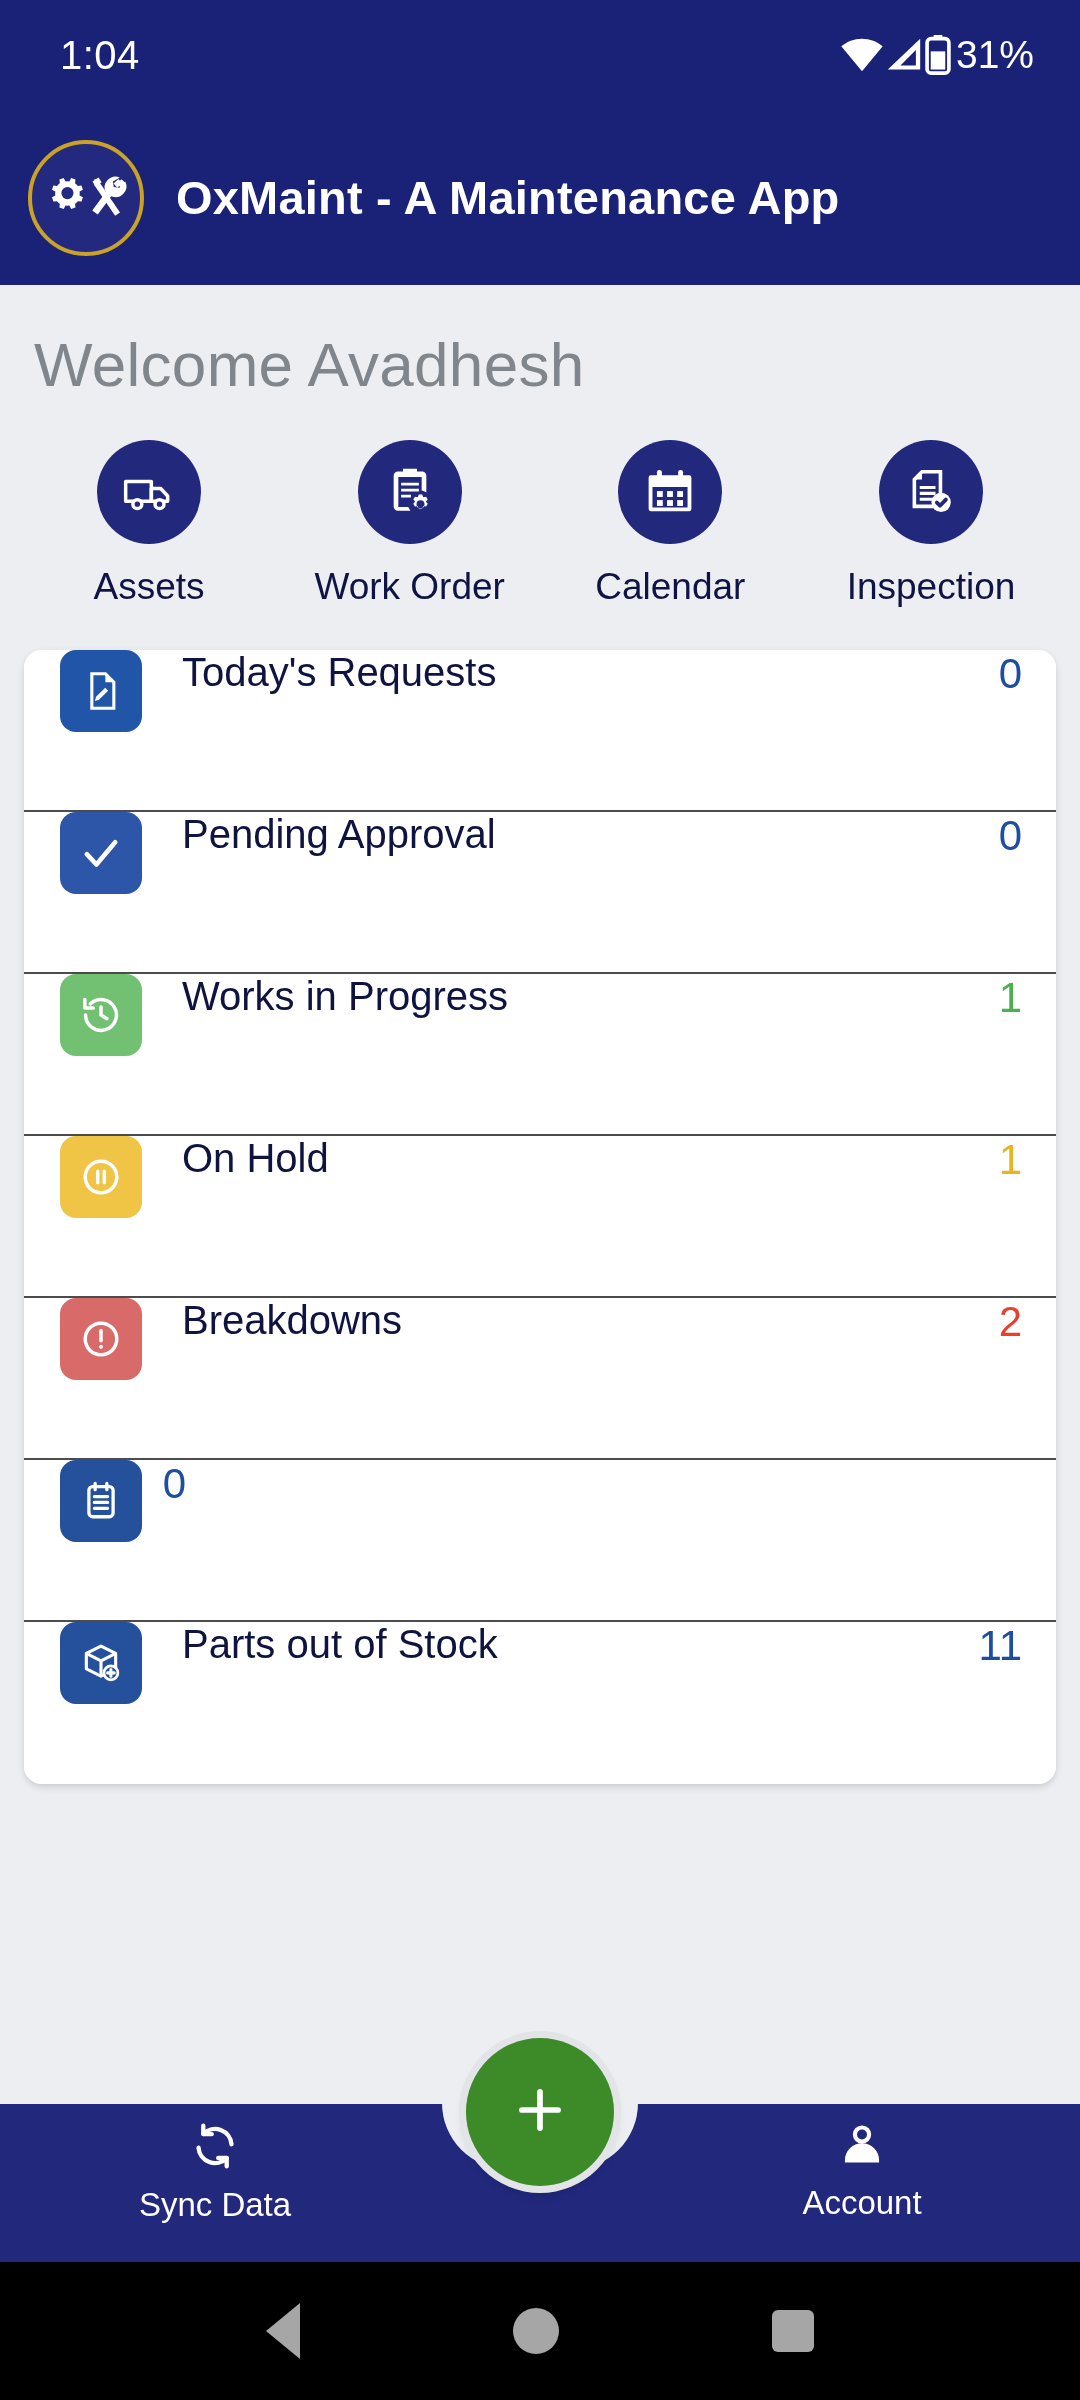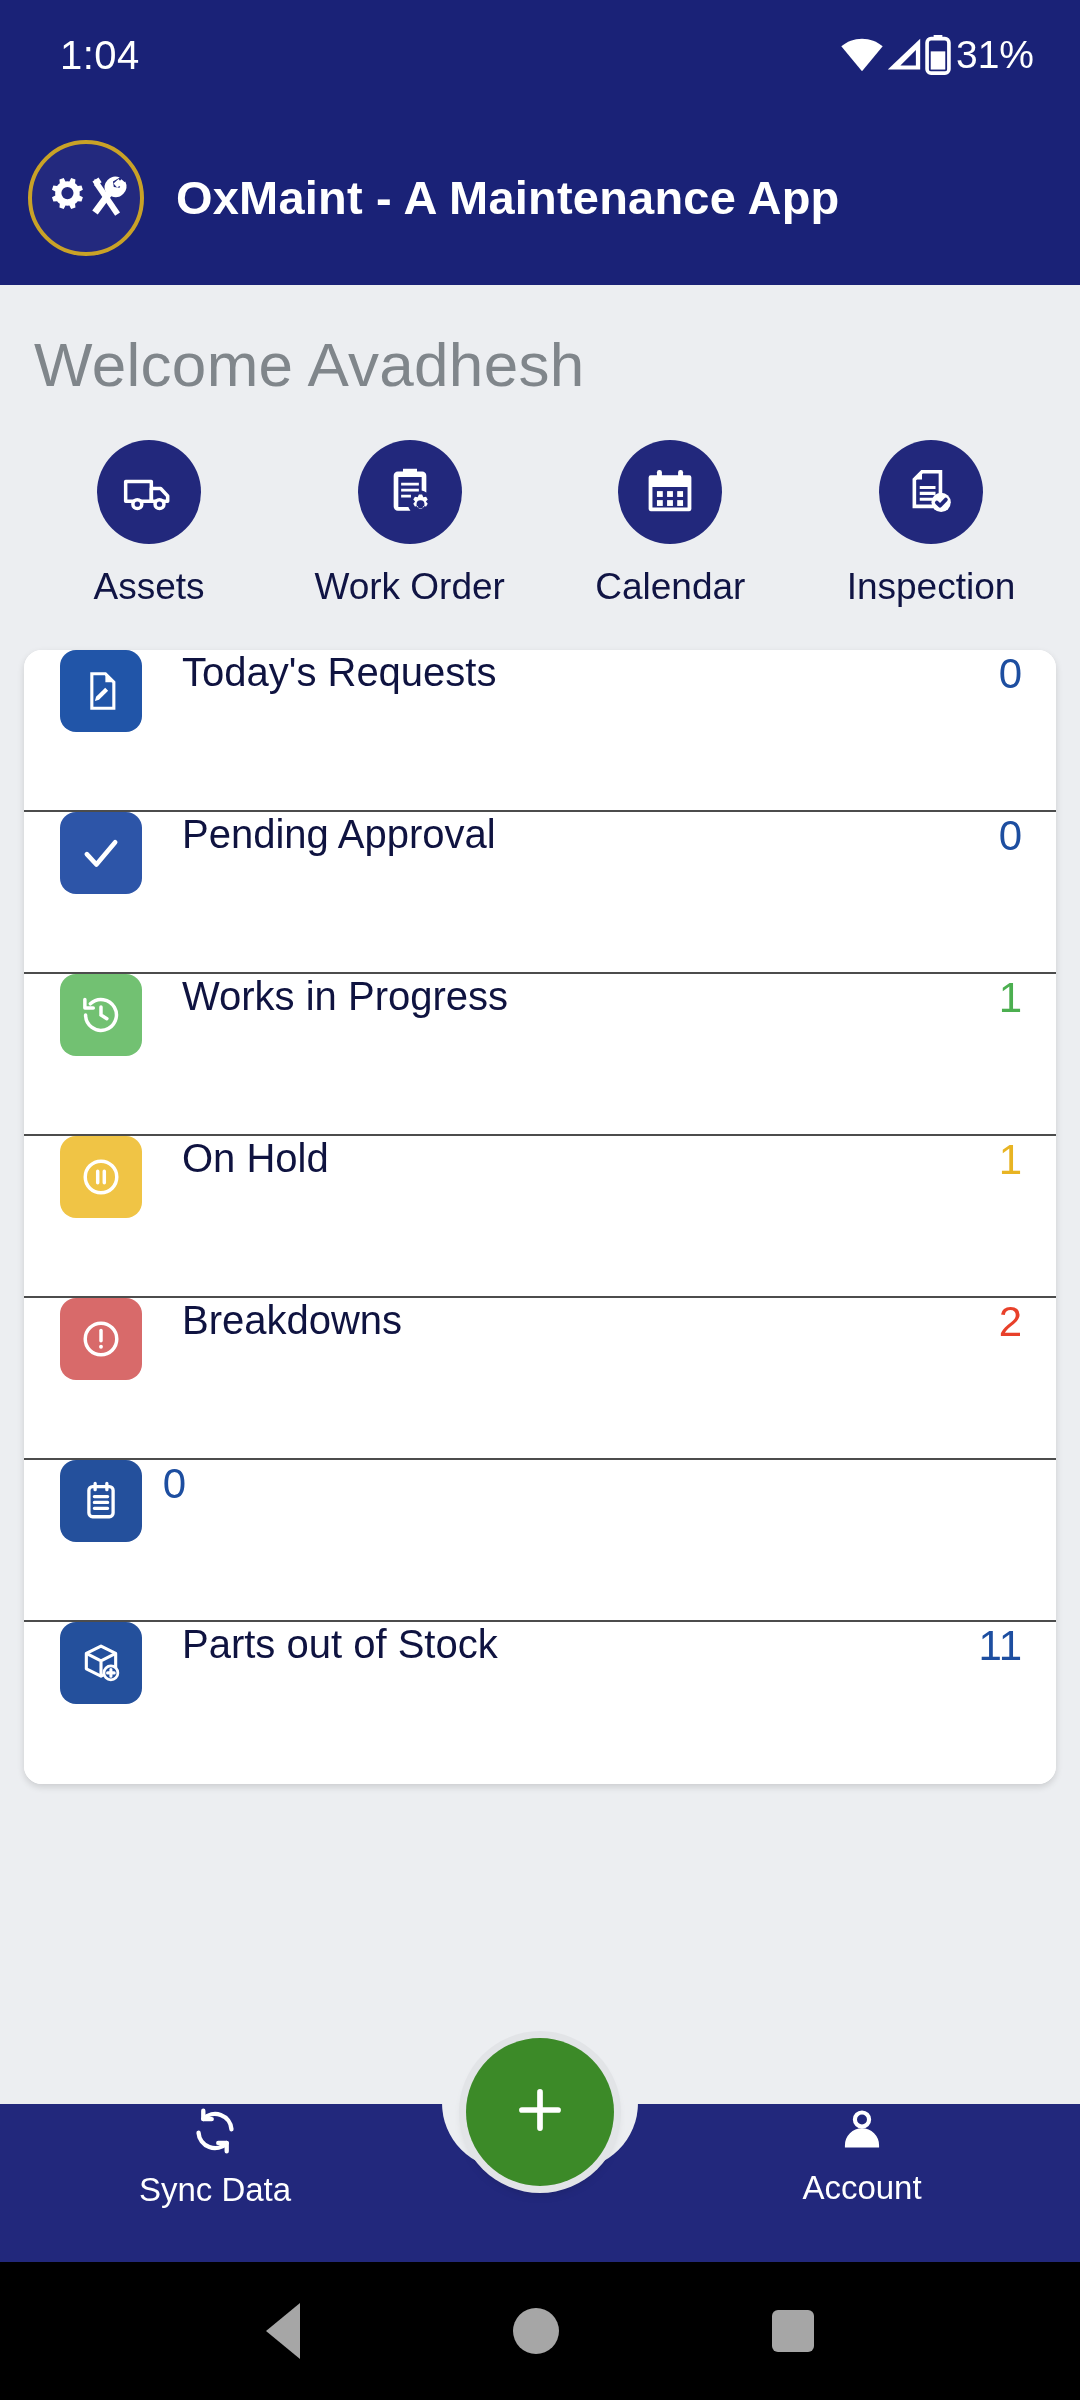--- a/index.html
+++ b/index.html
@@ -98,21 +98,21 @@
     position:absolute; left:50%; transform:translateX(-50%);
     top:-1px; width:196px; height:66px;
     background:#eceef1; border-radius:0 0 110px 110px;
   }
   .navitems{
     display:flex; height:100%; align-items:flex-start;
   }
   .navitem{
     width:50%; display:flex; flex-direction:column;
     align-items:center; justify-content:center;
-    padding-top:1px;
+    padding-top:16px;
   }
   .navitem.left{ padding-right:110px; }
   .navitem.right{ padding-left:104px; }
   .navlabel{ color:#fff; font-size:33px; margin-top:10px; }
 
   .fab{
     position:absolute; left:50%; transform:translateX(-50%);
     bottom:214px; width:148px; height:148px; border-radius:50%;
     background:#3c8a28;
     display:flex; align-items:center; justify-content:center;

